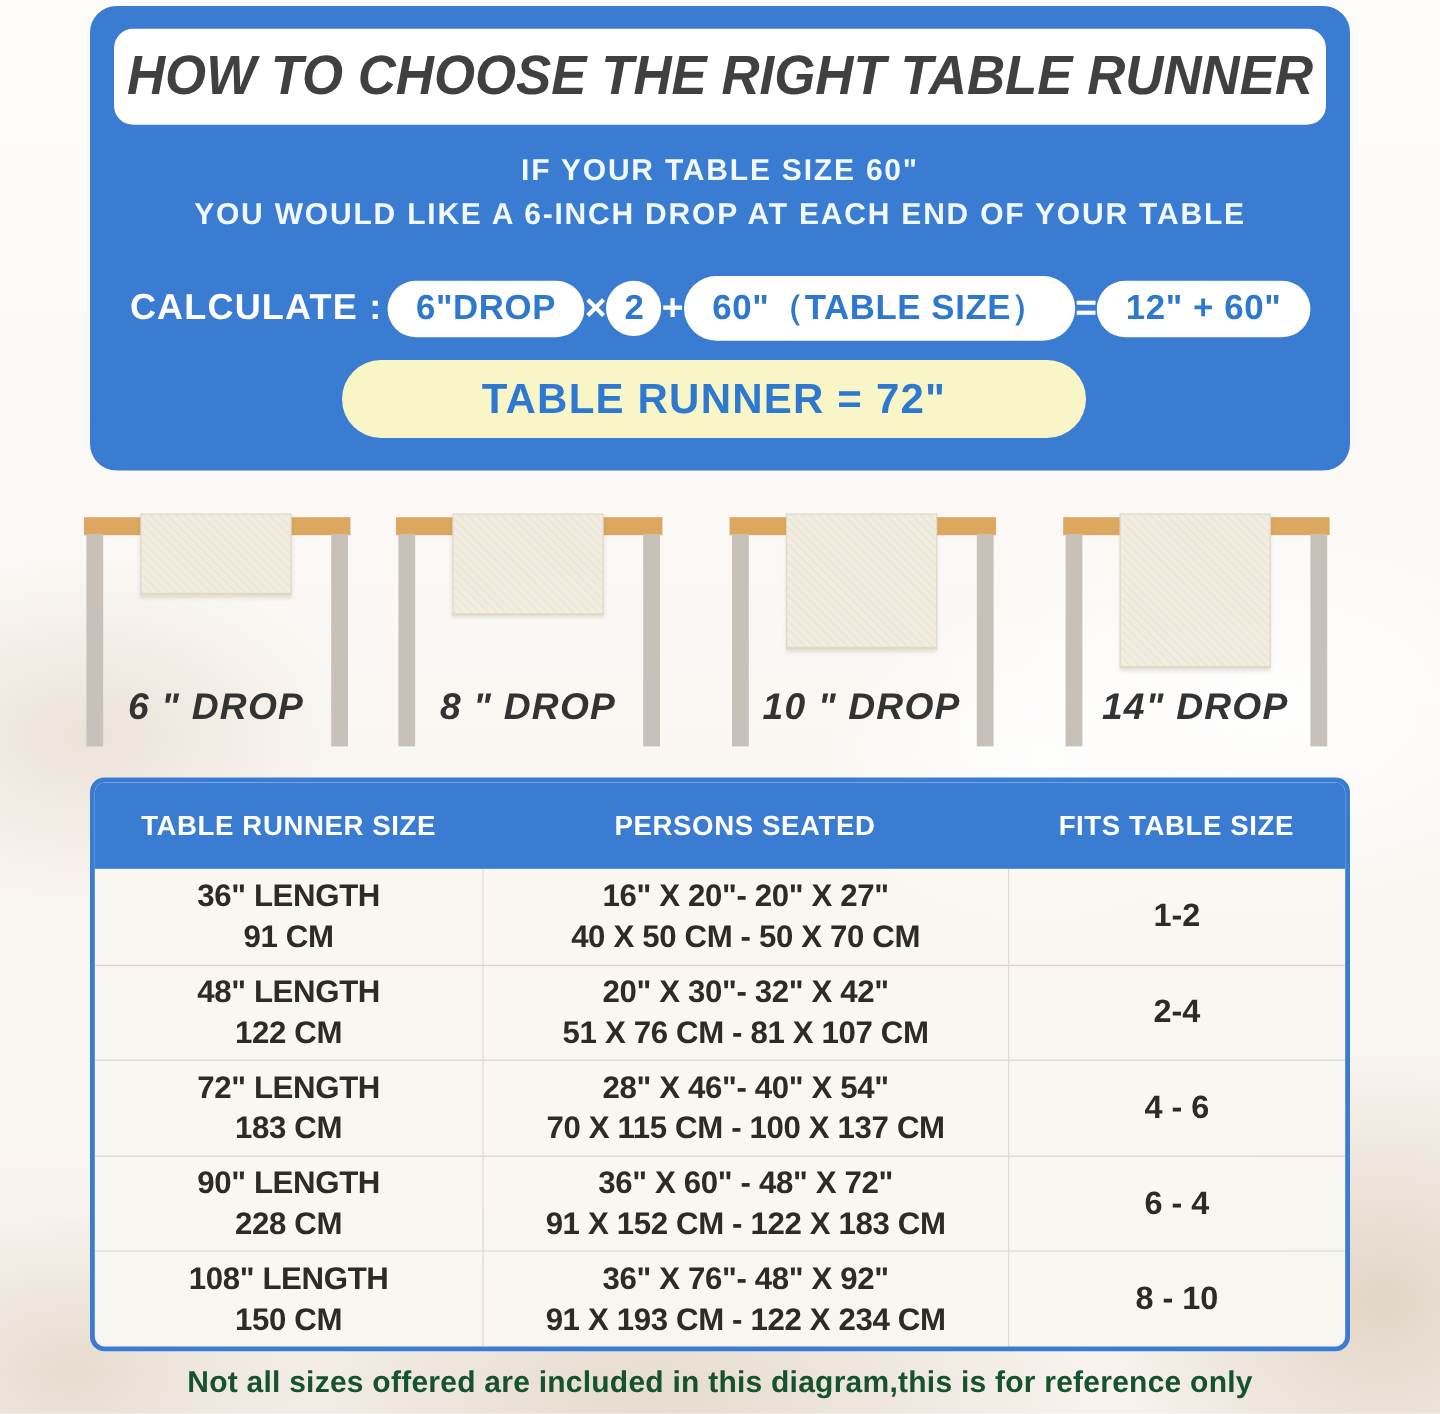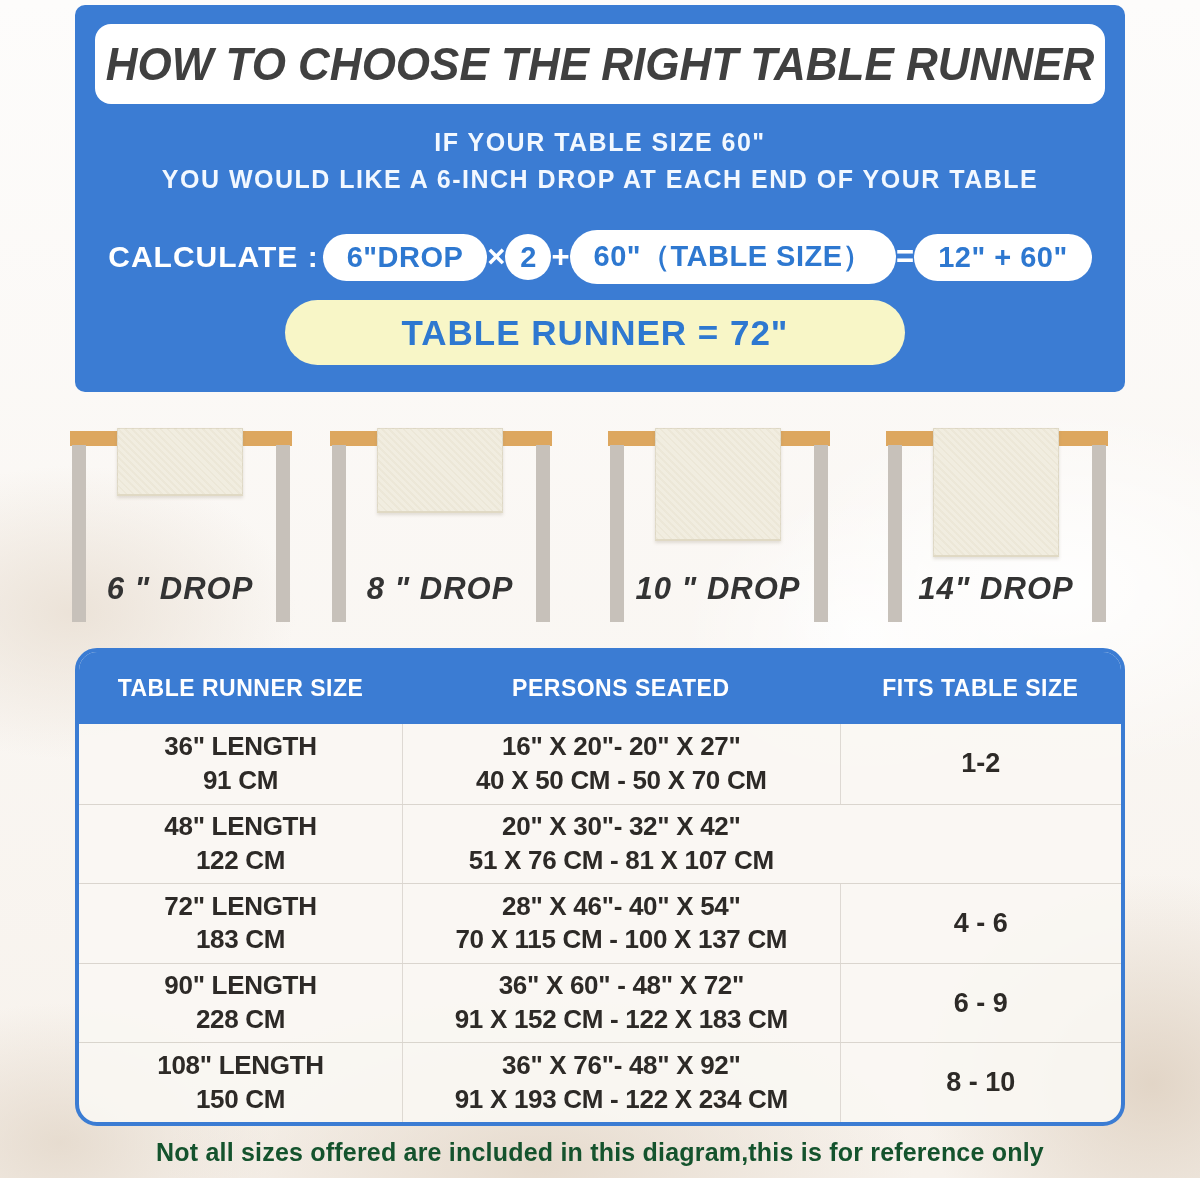--- a/index.html
+++ b/index.html
@@ -14,21 +14,21 @@
       radial-gradient(ellipse 260px 200px at 72% 54%, rgba(255,255,255,0.8), transparent 70%),
       radial-gradient(ellipse 520px 240px at 45% 99%, rgba(228,216,202,0.9), transparent 72%),
       radial-gradient(ellipse 330px 300px at 96% 92%, rgba(222,208,192,0.85), transparent 70%),
       radial-gradient(ellipse 300px 200px at 5% 97%, rgba(226,214,200,0.8), transparent 70%),
       linear-gradient(#FDFCFB, #F7F2EC);
   }
 
   
   .banner {
     position:absolute; left:75px; top:5px; width:1050px; height:387px;
-    background:#3B7CD3; border-radius:10px;
+    background:#3B7CD3; border-radius:22px;
   }
   .title-box {
     position:absolute; left:20px; top:19px; right:20px; height:80px;
     background:#FFFFFF; border-radius:16px;
     display:flex; align-items:center; justify-content:center;
   }
   .title-box span {
     font-size:44px; font-weight:800; font-style:italic;
     color:#404040; letter-spacing:0px; white-space:nowrap;
     transform:scaleY(1.05);
@@ -81,21 +81,21 @@
     white-space:nowrap;
   }
   .fig1 { left:60px; }  .fig1 .runner { height:68px; }
   .fig2 { left:320px; } .fig2 .runner { height:85px; }
   .fig3 { left:598px; } .fig3 .runner { height:113px; }
   .fig4 { left:876px; } .fig4 .runner { height:129px; }
 
   
   .panel {
     position:absolute; left:75px; top:648px; width:1050px; height:478px;
-    border:4px solid #3B7CD3; border-radius:22px; overflow:hidden;
+    border:4px solid #3B7CD3; border-radius:12px; overflow:hidden;
     background:rgba(250,247,243,0.9);
   }
   .panel-header {
     height:72px; background:#3B7CD3;
     display:grid; grid-template-columns:31% 42% 27%; align-items:center;
     color:#FFFFFF; font-weight:800; font-size:23px; letter-spacing:0.5px; text-align:center;
   }
   .panel-body { height:398px; display:grid; grid-auto-rows:1fr; }
   .prow {
     display:grid; grid-template-columns:31% 42% 27%;
@@ -190,20 +190,23 @@
 
     <div class="prow">
       <div class="cell">
         <div class="ln">48" LENGTH</div>
         <div class="ln">122 CM</div>
       </div>
       <div class="cell mid">
         <div class="ln">20" X 30"- 32" X 42"</div>
         <div class="ln">51 X 76 CM - 81 X 107 CM</div>
       </div>
+      <div class="cell last">
+        <div class="persons">2-4</div>
+      </div>
     </div>
 
     <div class="prow">
       <div class="cell">
         <div class="ln">72" LENGTH</div>
         <div class="ln">183 CM</div>
       </div>
       <div class="cell mid">
         <div class="ln">28" X 46"- 40" X 54"</div>
         <div class="ln">70 X 115 CM - 100 X 137 CM</div>
@@ -216,21 +219,21 @@
     <div class="prow">
       <div class="cell">
         <div class="ln">90" LENGTH</div>
         <div class="ln">228 CM</div>
       </div>
       <div class="cell mid">
         <div class="ln">36" X 60" - 48" X 72"</div>
         <div class="ln">91 X 152 CM - 122 X 183 CM</div>
       </div>
       <div class="cell last">
-        <div class="persons">6 - 9</div>
+        <div class="persons">6 - 4</div>
       </div>
     </div>
 
     <div class="prow">
       <div class="cell">
         <div class="ln">108" LENGTH</div>
         <div class="ln">150 CM</div>
       </div>
       <div class="cell mid">
         <div class="ln">36" X 76"- 48" X 92"</div>

